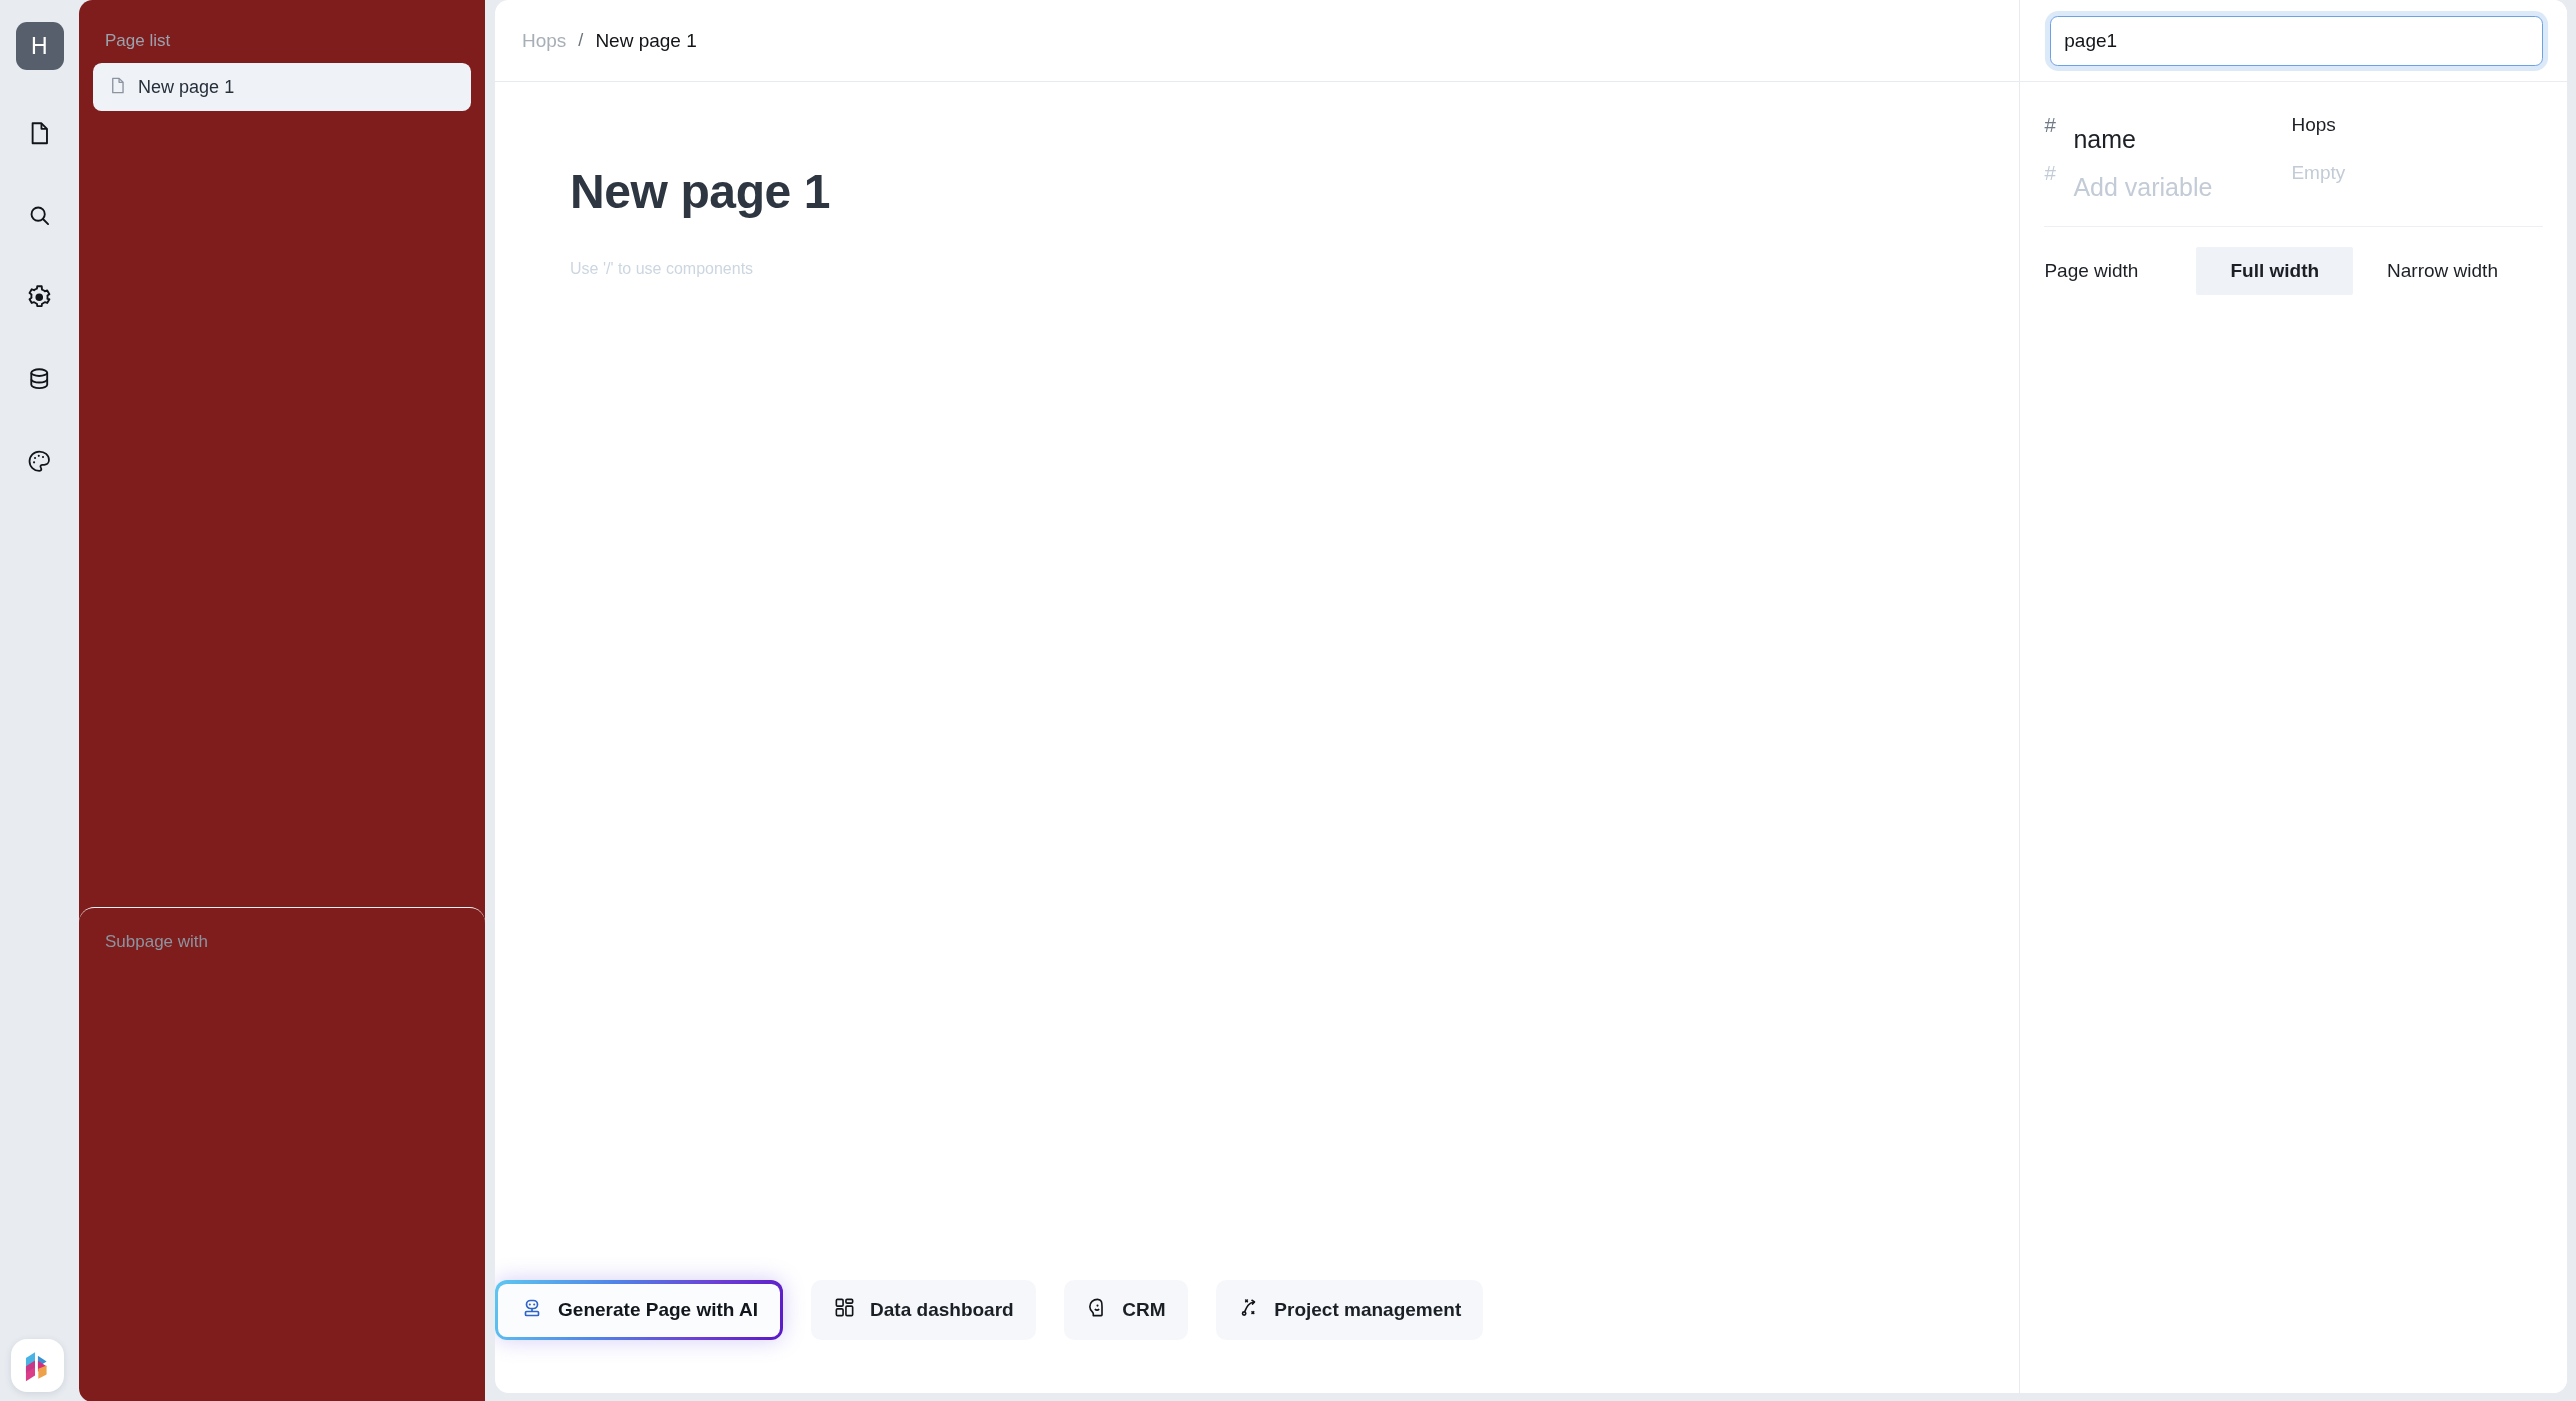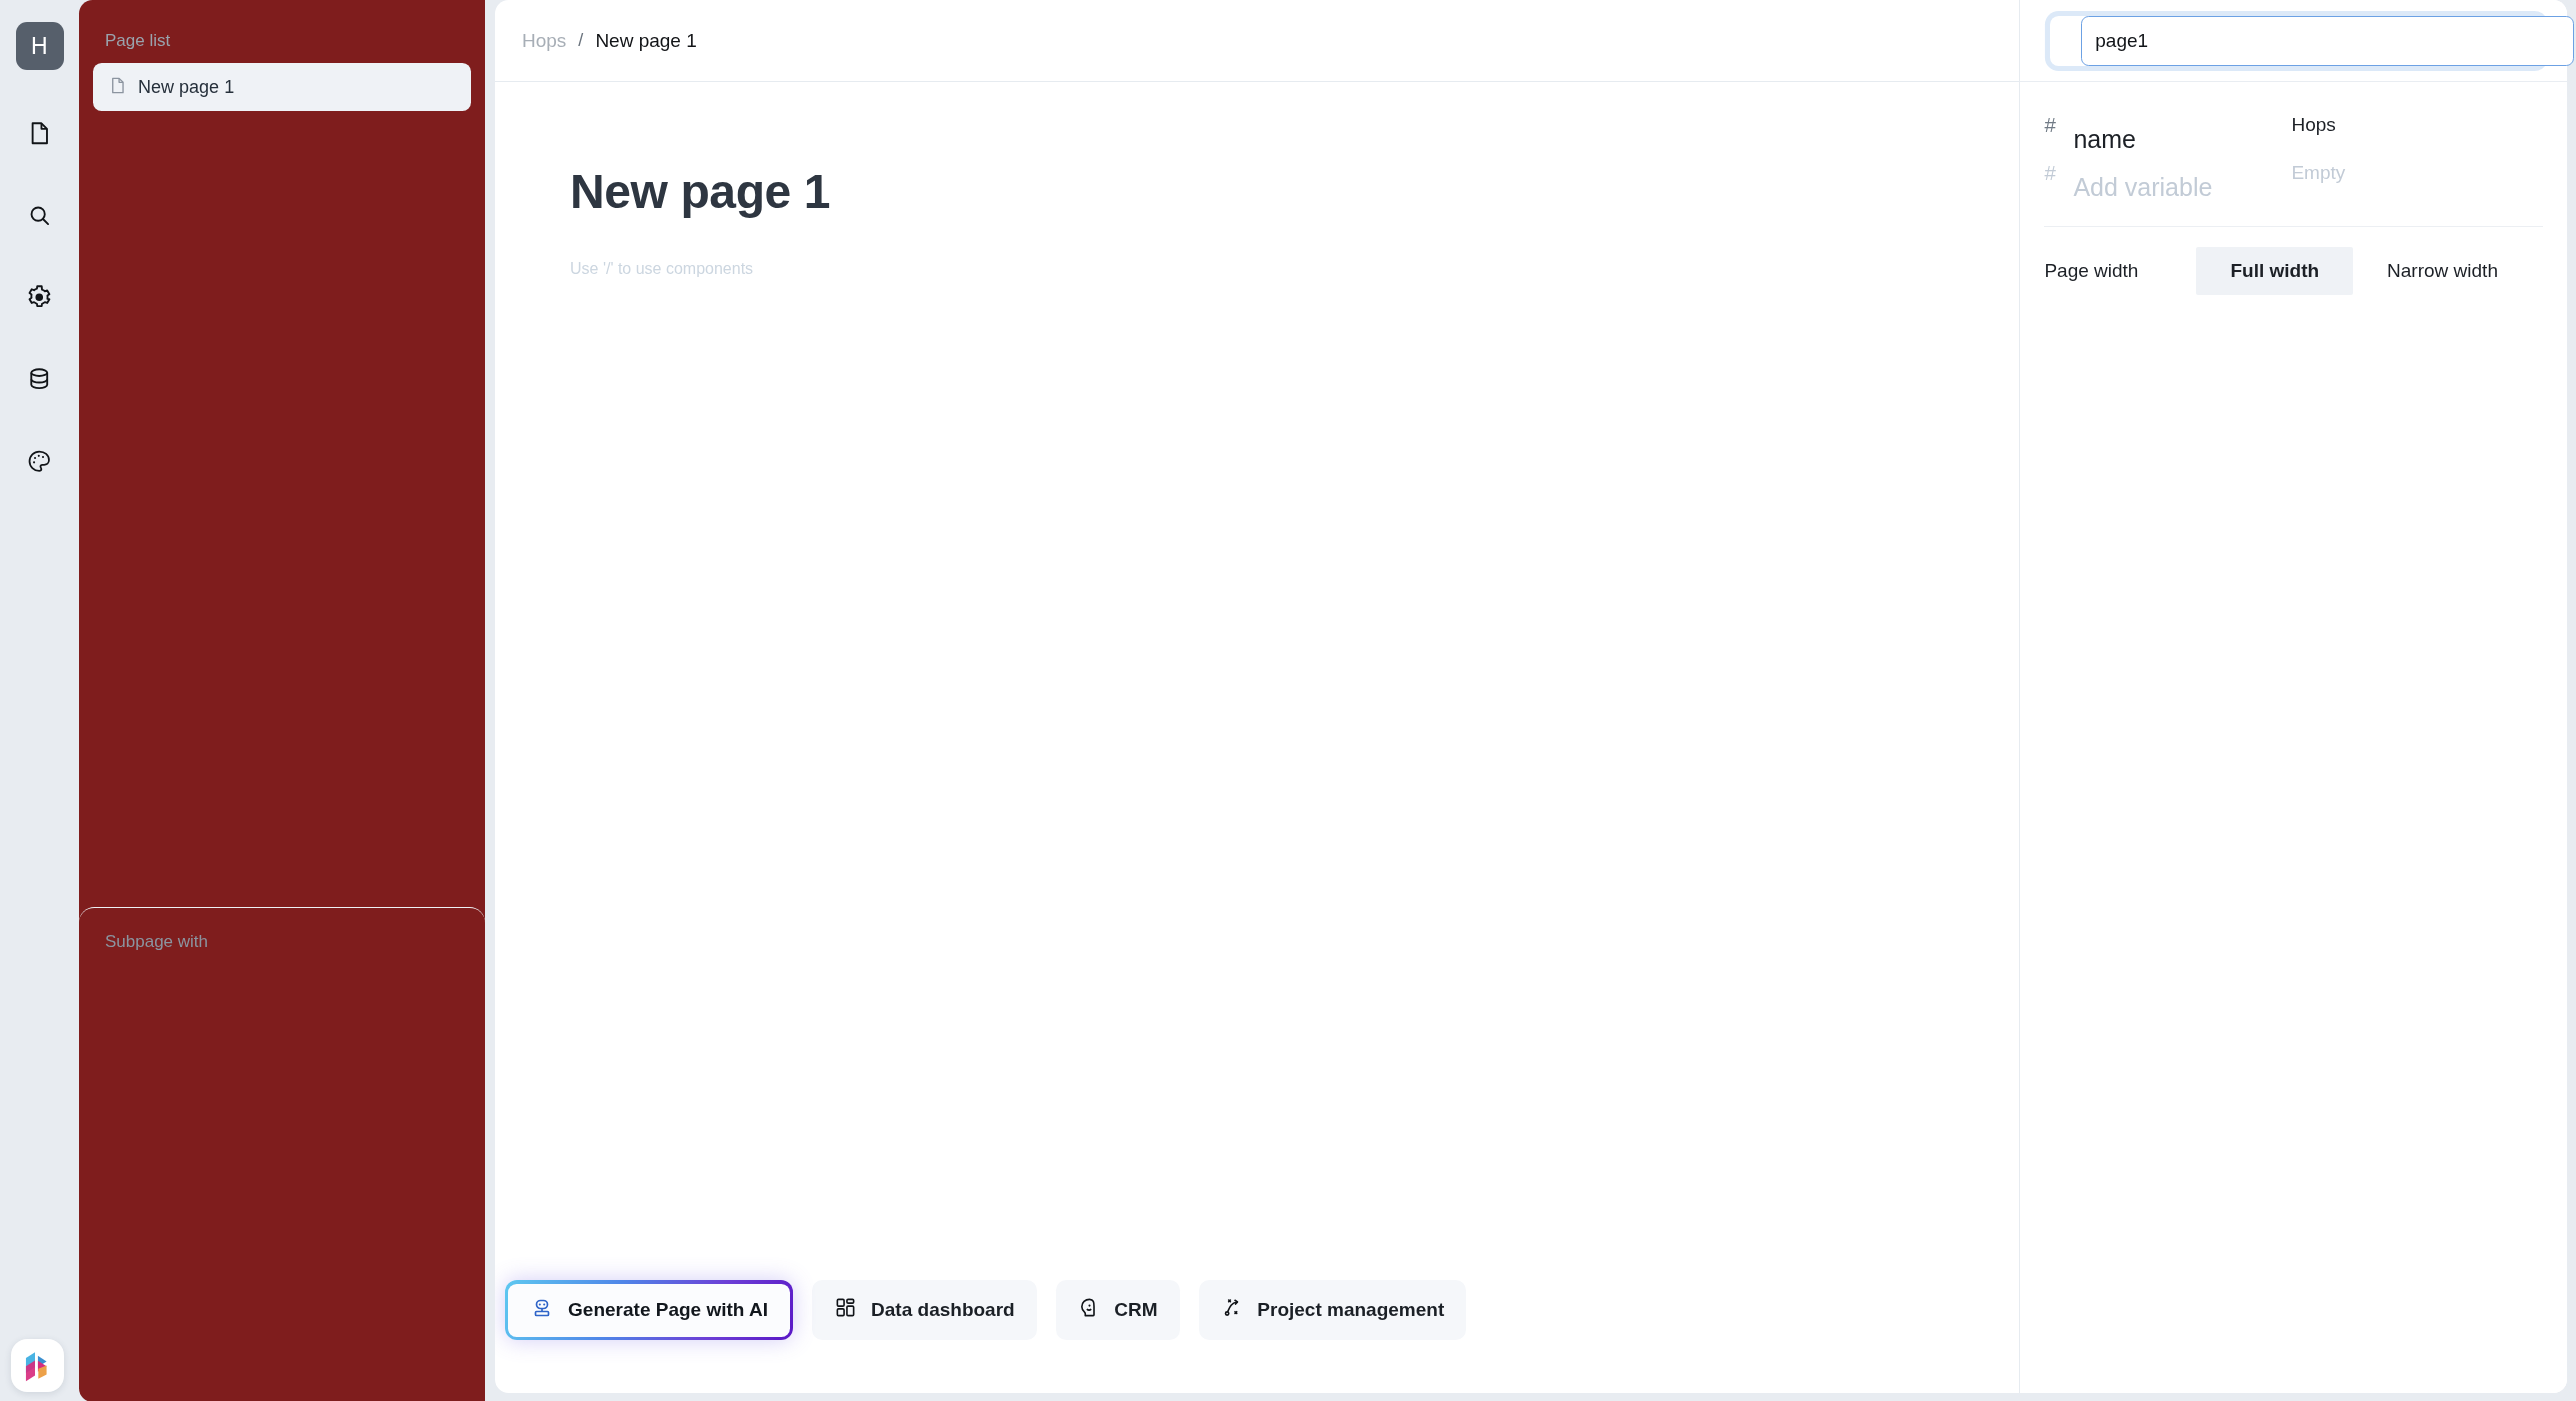--- a/index.html
+++ b/index.html
@@ -119,22 +119,21 @@
     font-size: 48px; font-weight: 700; color: #2e3641;
     letter-spacing: -0.4px;
   }
   .doc-placeholder {
     margin-top: 41px; font-size: 16px; color: #ccd6e0;
   }
 
   
   .templatebar {
     position: absolute; left: 0; right: 0; bottom: 53px;
-    display: flex; align-items: center; gap: 19px;
-    margin-left: 10px;
+    display: flex; align-items: center; gap: 28px;
   }
   .tpl {
     height: 60px; border-radius: 10.3px;
     background: #f5f7fa;
     display: flex; align-items: center; gap: 13.7px;
     padding: 0 22px;
     font-size: 19px; font-weight: 600; color: #1b2026;
   }
   .tpl svg { width: 23px; height: 23px; flex: 0 0 auto; }
   .tpl-ai {
@@ -169,21 +168,20 @@
     margin-left: 6.8px;
   }
   .name-input {
     width: 100%; height: 50px;
     border: 0.9px solid #6ca1e4; border-radius: 7.7px;
     background: #ffffff;
     font-size: 19px; color: #111418;
     padding: 0 13.7px;
     font-family: "Liberation Sans", sans-serif;
     outline: none;
-    margin-left: 31px;
   }
   .vars { padding: 19px 24px 0 24px; }
   .var-row {
     display: flex; align-items: center; height: 48px;
   }
   .var-hash { width: 29px; font-size: 20.5px; color: #717b86; }
   .var-key { flex: 0 0 218px; font-size: 25px; color: #1c2026; margin-top: 29px; }
   .var-val { font-size: 19px; color: #1c2026; }
   .var-row.muted .var-hash,
   .var-row.muted .var-key,

